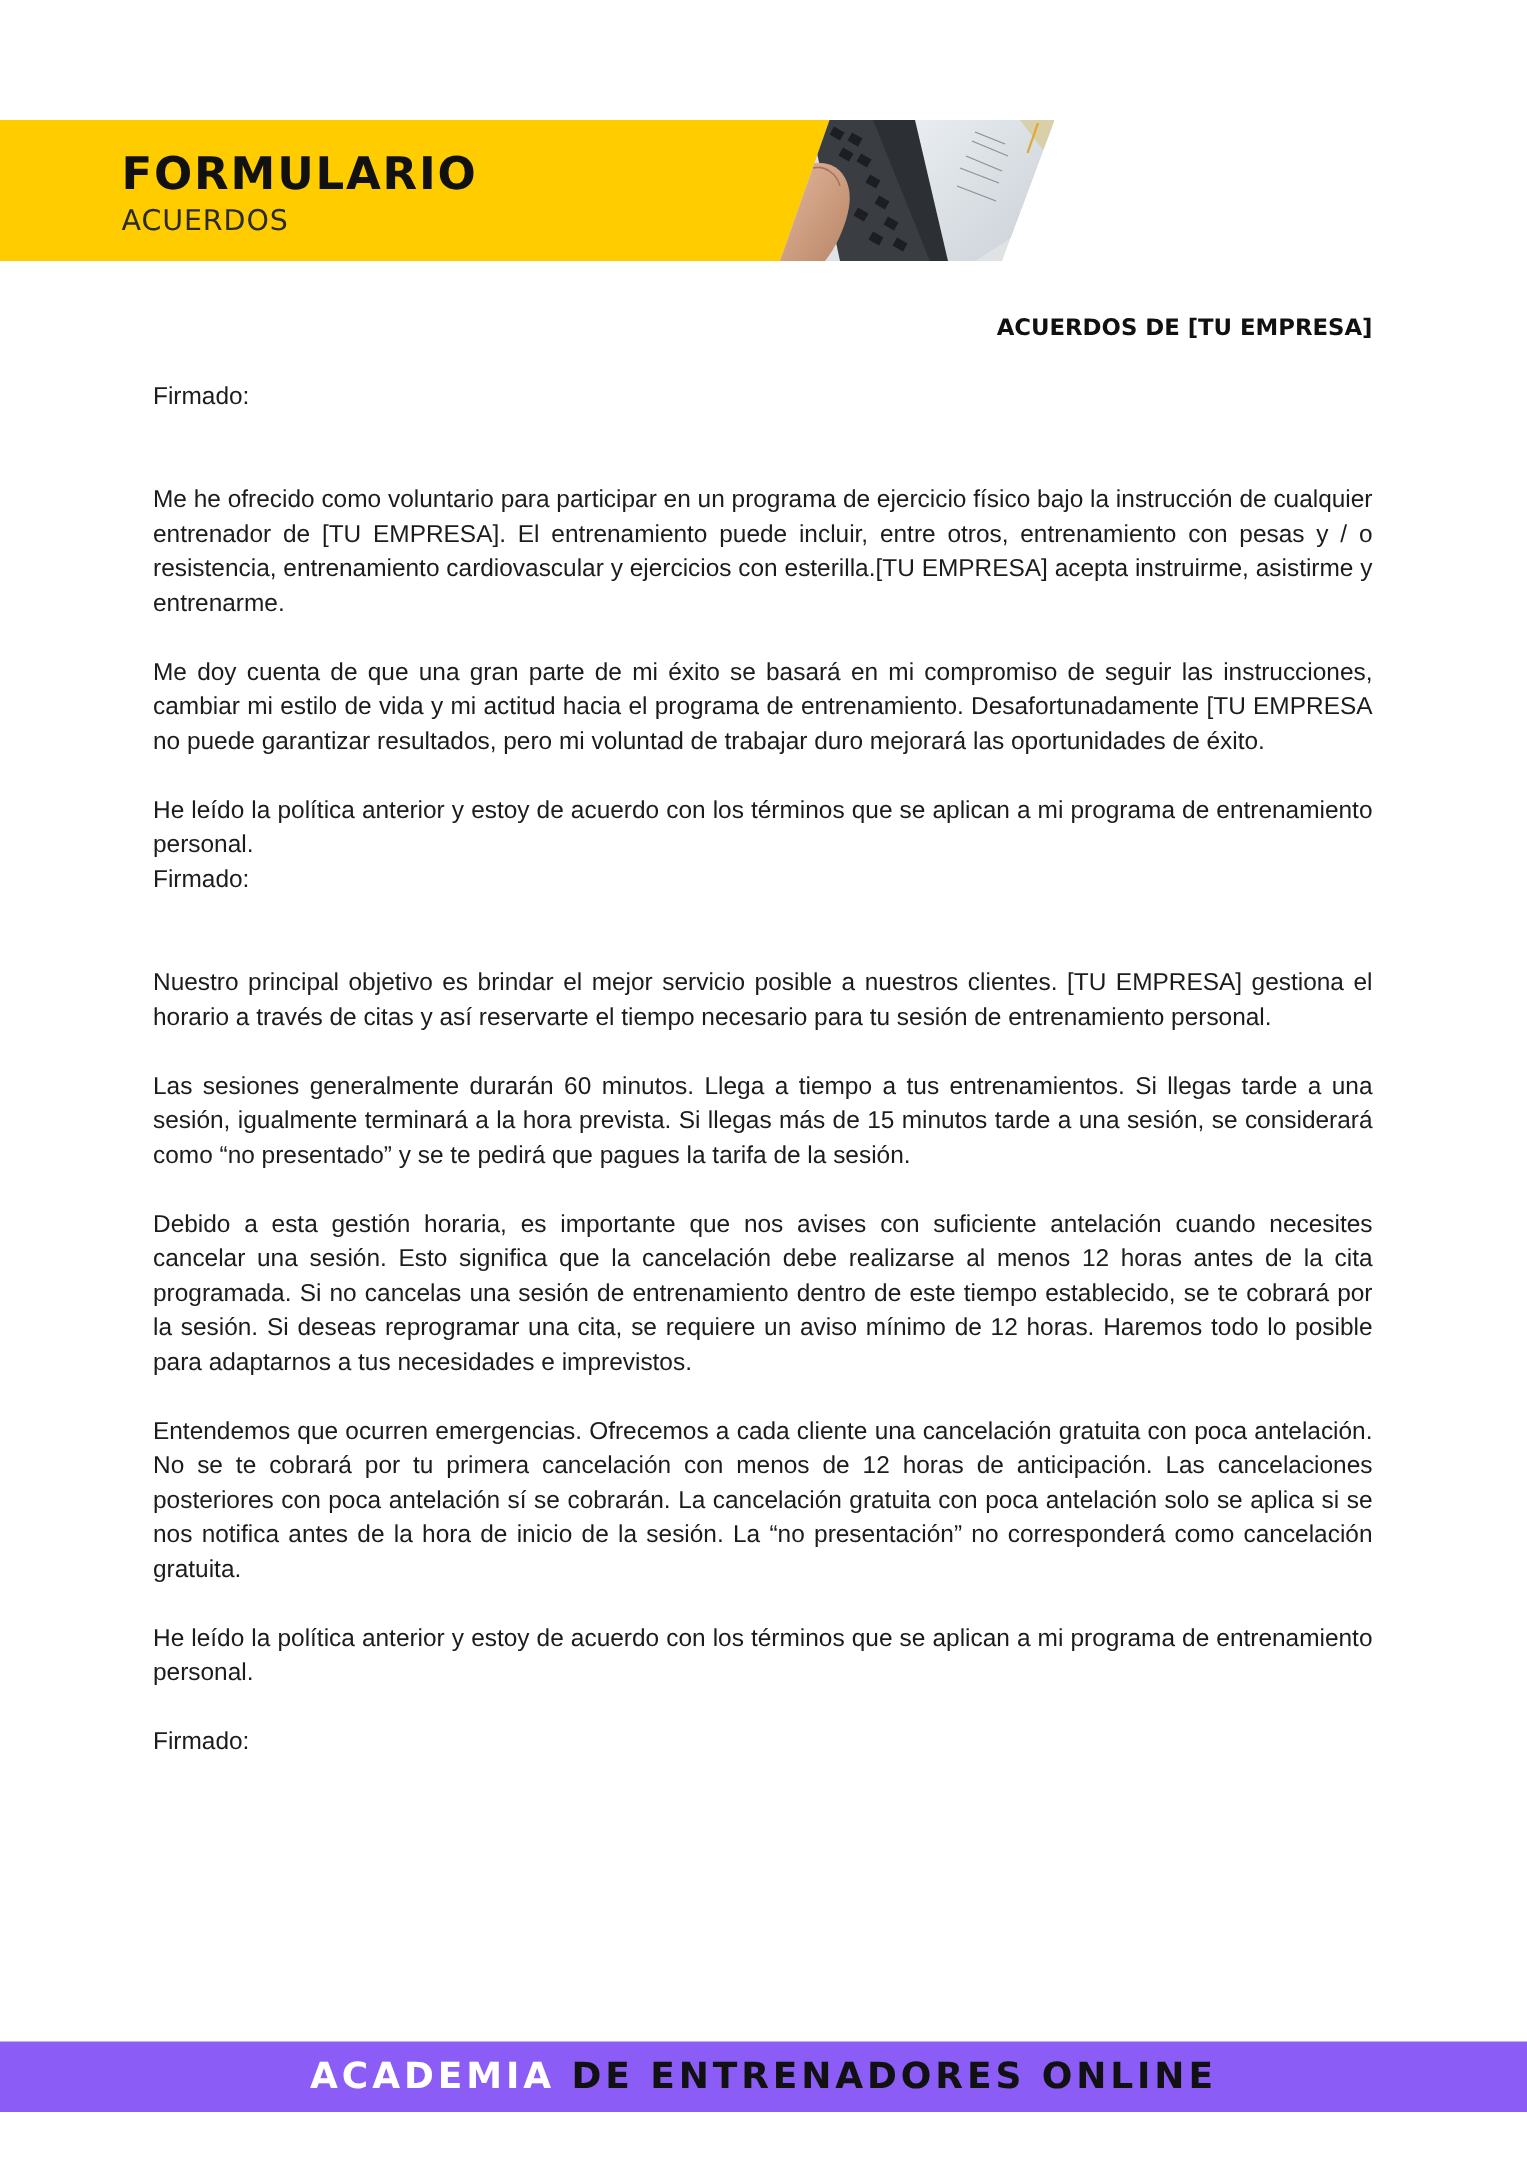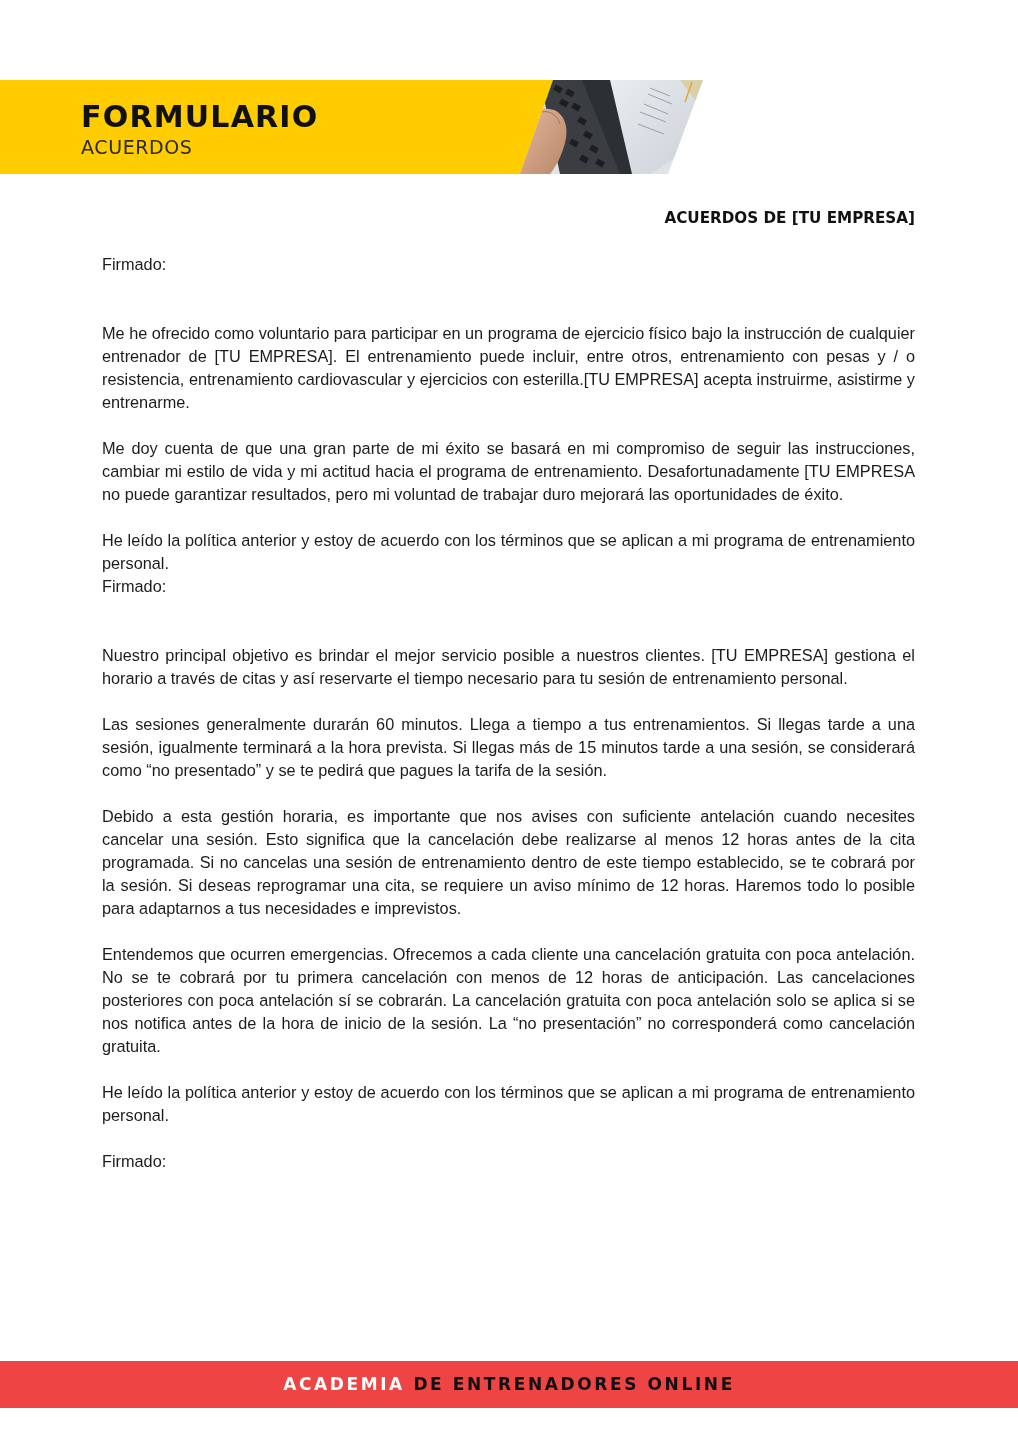--- a/index.html
+++ b/index.html
@@ -78,26 +78,26 @@
     }
     .content .last-line {
       text-align: left;
     }
     .footer-bar {
       position: absolute;
       left: 0;
       top: 1361px;
       width: 1018px;
       height: 47px;
-      background: #ef4444;
+      background: #8b5cf6;
       text-align: center;
       line-height: 47px;
       font-family: "DejaVu Sans", sans-serif;
       font-weight: bold;
-      font-size: 17px;
+      font-size: 24px;
       letter-spacing: 2.6px;
     }
     .footer-white { color: #ffffff; }
     .footer-black { color: #111111; }
   </style>
 </head>
 <body>
 
 <div class="header-banner"></div>
 <div class="header-photo">

